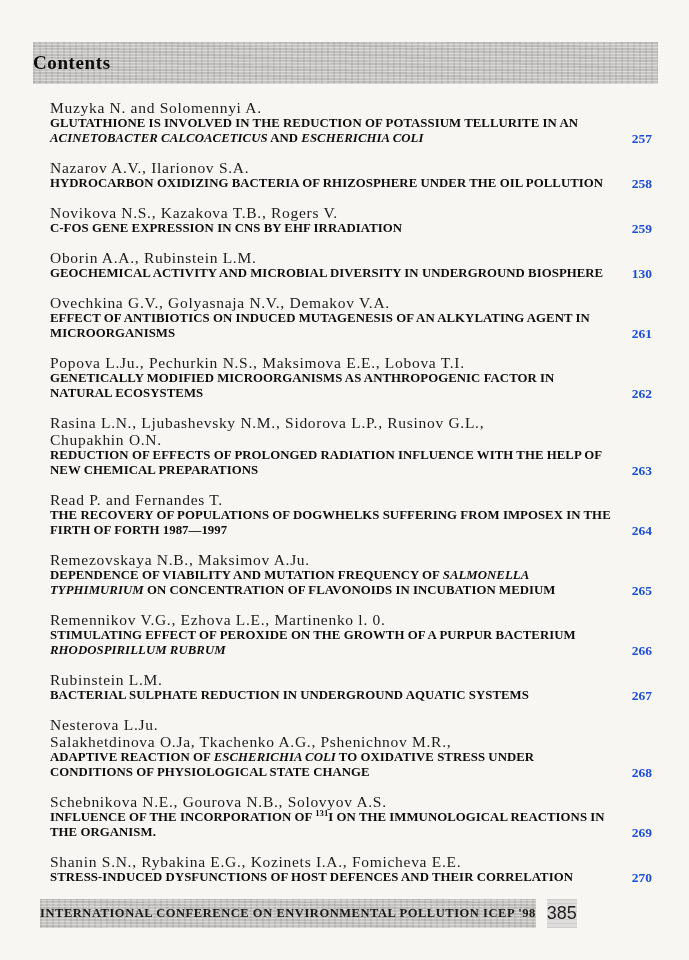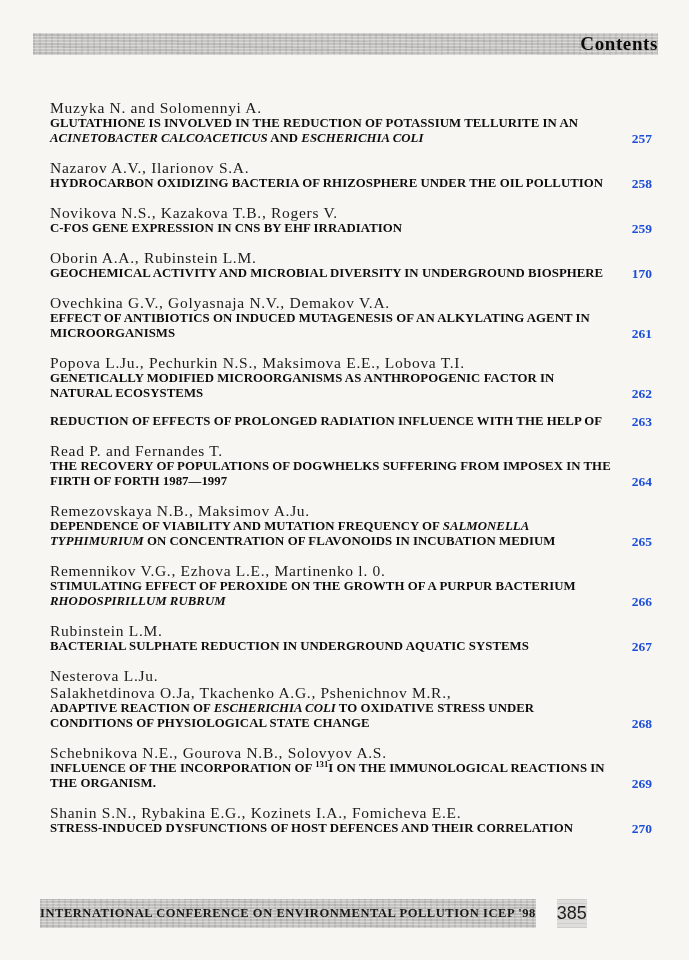--- a/index.html
+++ b/index.html
@@ -13,23 +13,23 @@
   }
   .band-texture {
     background-color: #c7c6c3;
     background-image:
       repeating-linear-gradient(0deg, rgba(255,255,255,0.35) 0 1px, rgba(0,0,0,0) 1px 3px),
       repeating-linear-gradient(90deg, rgba(90,90,90,0.14) 0 2px, rgba(0,0,0,0) 2px 6px),
       repeating-linear-gradient(3deg, rgba(120,120,120,0.10) 0 4px, rgba(0,0,0,0) 4px 9px);
   }
   .header-band {
     position: absolute;
-    left: 33px; top: 33px;
-    width: 625px; height: 22px;
-    display: flex; align-items: center; justify-content: flex-end;
+    left: 33px; top: 42px;
+    width: 625px; height: 42px;
+    display: flex; align-items: center; justify-content: flex-start;
   }
   .header-title {
     font-weight: bold;
     font-size: 19px;
     letter-spacing: 0.6px;
     color: #0c0c0c;
   }
   .toc {
     position: absolute;
     left: 35px; top: 99px;
@@ -76,21 +76,21 @@
     display: flex; align-items: center; justify-content: center;
   }
   .footer-text {
     font-weight: bold;
     font-size: 12.5px;
     letter-spacing: 0.55px;
     color: #171717;
     white-space: nowrap;
   }
   .footer-pagenum-box {
-    margin-left: 21px;
+    margin-left: 11px;
     width: 55px; height: 100%;
     display: flex; align-items: center; justify-content: flex-end;
     background-color: #dedddb;
     background-image: repeating-linear-gradient(0deg, rgba(160,160,160,0.25) 0 1px, rgba(0,0,0,0) 1px 4px);
   }
   .footer-pagenum {
     font-family: "Liberation Sans", "DejaVu Sans", sans-serif;
     font-size: 18px;
     color: #1d1d1d;
   }
@@ -129,21 +129,21 @@
         <div class="title"><span>C-FOS GENE EXPRESSION IN CNS BY EHF IRRADIATION</span></div>
         <div class="pagenum">259</div>
       </div>
     </div>
     <div class="entry">
       <div class="authors">
         <div class="author-line">Oborin A.A., Rubinstein L.M.</div>
       </div>
       <div class="title-row">
         <div class="title"><span>GEOCHEMICAL ACTIVITY AND MICROBIAL DIVERSITY IN UNDERGROUND BIOSPHERE</span></div>
-        <div class="pagenum">170</div>
+        <div class="pagenum">130</div>
       </div>
     </div>
     <div class="entry">
       <div class="authors">
         <div class="author-line">Ovechkina G.V., Golyasnaja N.V., Demakov V.A.</div>
       </div>
       <div class="title-row">
         <div class="title"><span>EFFECT OF ANTIBIOTICS ON INDUCED MUTAGENESIS OF AN ALKYLATING AGENT IN</span><br><span>MICROORGANISMS</span></div>
         <div class="pagenum">261</div>
       </div>
@@ -151,22 +151,26 @@
     <div class="entry">
       <div class="authors">
         <div class="author-line">Popova L.Ju., Pechurkin N.S., Maksimova E.E., Lobova T.I.</div>
       </div>
       <div class="title-row">
         <div class="title"><span>GENETICALLY MODIFIED MICROORGANISMS AS ANTHROPOGENIC FACTOR IN</span><br><span>NATURAL ECOSYSTEMS</span></div>
         <div class="pagenum">262</div>
       </div>
     </div>
     <div class="entry">
-      <div class="title-row">
-        <div class="title"><span>REDUCTION OF EFFECTS OF PROLONGED RADIATION INFLUENCE WITH THE HELP OF</span><br></div>
+      <div class="authors">
+        <div class="author-line">Rasina L.N., Ljubashevsky N.M., Sidorova L.P., Rusinov G.L.,</div>
+        <div class="author-line">Chupakhin O.N.</div>
+      </div>
+      <div class="title-row">
+        <div class="title"><span>REDUCTION OF EFFECTS OF PROLONGED RADIATION INFLUENCE WITH THE HELP OF</span><br><span>NEW CHEMICAL PREPARATIONS</span></div>
         <div class="pagenum">263</div>
       </div>
     </div>
     <div class="entry">
       <div class="authors">
         <div class="author-line">Read P. and Fernandes T.</div>
       </div>
       <div class="title-row">
         <div class="title"><span>THE RECOVERY OF POPULATIONS OF DOGWHELKS SUFFERING FROM IMPOSEX IN THE</span><br><span>FIRTH OF FORTH 1987—1997</span></div>
         <div class="pagenum">264</div>

